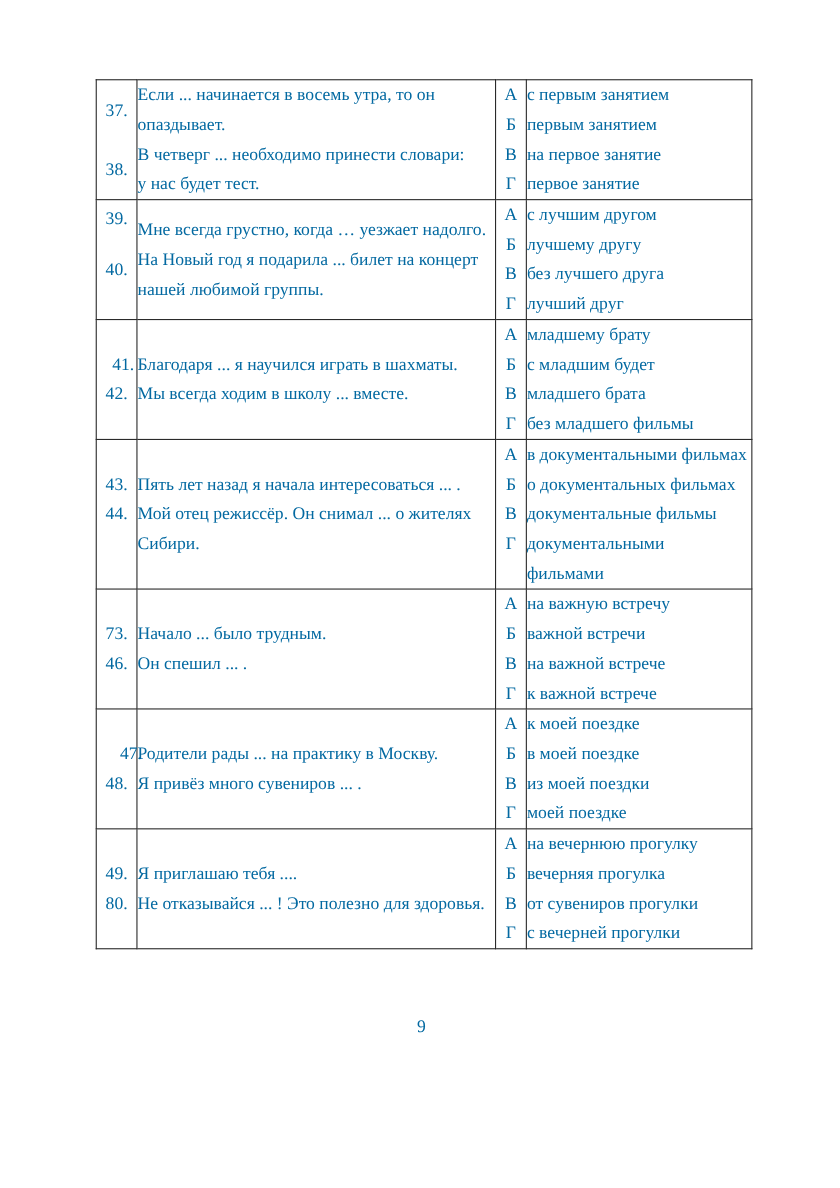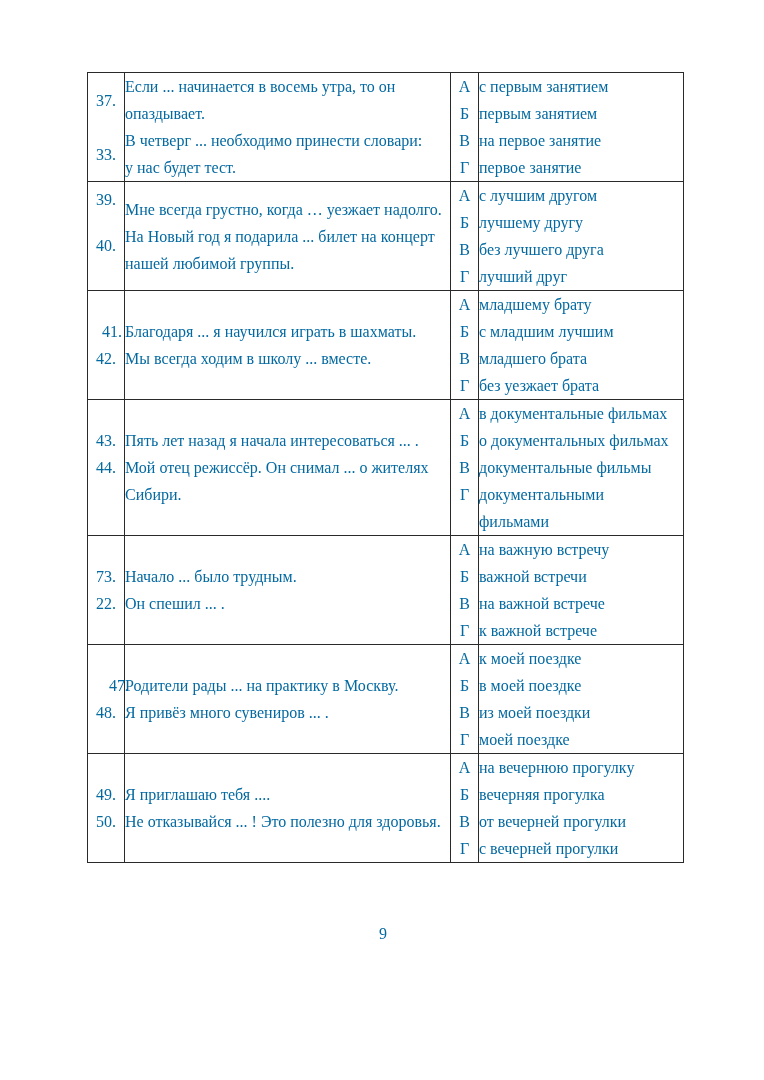--- a/index.html
+++ b/index.html
@@ -65,21 +65,21 @@
 
 <div class="page">
   <table class="test-table">
     <tbody>
         <tr class="row">
           <td class="col-num">
             <div class="numblock nb-center" style="height: 54px;">
               <span>37.</span>
             </div>
             <div class="numblock nb-center" style="height: 54px;">
-              <span>33.</span>
+              <span>38.</span>
             </div>
           </td>
           <td class="col-q">
             <div class="qblock">
               <div class="line">Если ... начинается в восемь утра, то он</div>
               <div class="line">опаздывает.</div>
             </div>
             <div class="qblock">
               <div class="line">В четверг ... необходимо принести словари:</div>
               <div class="line">у нас будет тест.</div>
@@ -166,27 +166,27 @@
             <div class="letterblock" style="height: 27px;">А</div>
             <div class="letterblock" style="height: 27px;">Б</div>
             <div class="letterblock" style="height: 27px;">В</div>
             <div class="letterblock" style="height: 27px;">Г</div>
           </td>
           <td class="col-opt">
             <div class="optblock">
               <div class="line">младшему брату</div>
             </div>
             <div class="optblock">
-              <div class="line">с младшим лучшим</div>
+              <div class="line">с младшим будет</div>
             </div>
             <div class="optblock">
               <div class="line">младшего брата</div>
             </div>
             <div class="optblock">
-              <div class="line">без уезжает брата</div>
+              <div class="line">без младшего фильмы</div>
             </div>
           </td>
         </tr>
         <tr class="row">
           <td class="col-num">
             <div class="numblock nb-top" style="height: 27px;">
               <span>43.</span>
             </div>
             <div class="numblock nb-top" style="height: 54px;">
               <span>44.</span>
@@ -202,41 +202,41 @@
             </div>
           </td>
           <td class="col-letter">
             <div class="letterblock" style="height: 27px;">А</div>
             <div class="letterblock" style="height: 27px;">Б</div>
             <div class="letterblock" style="height: 27px;">В</div>
             <div class="letterblock" style="height: 54px;">Г</div>
           </td>
           <td class="col-opt">
             <div class="optblock">
-              <div class="line">в документальные фильмах</div>
+              <div class="line">в документальными фильмах</div>
             </div>
             <div class="optblock">
               <div class="line">о документальных фильмах</div>
             </div>
             <div class="optblock">
               <div class="line">документальные фильмы</div>
             </div>
             <div class="optblock">
               <div class="line">документальными</div>
               <div class="line">фильмами</div>
             </div>
           </td>
         </tr>
         <tr class="row">
           <td class="col-num">
             <div class="numblock nb-top" style="height: 27px;">
               <span>73.</span>
             </div>
             <div class="numblock nb-top" style="height: 27px;">
-              <span>22.</span>
+              <span>46.</span>
             </div>
           </td>
           <td class="col-q">
             <div class="qblock">
               <div class="line">Начало ... было трудным.</div>
             </div>
             <div class="qblock">
               <div class="line">Он спешил ... .</div>
             </div>
           </td>
@@ -298,21 +298,21 @@
               <div class="line">моей поездке</div>
             </div>
           </td>
         </tr>
         <tr class="row">
           <td class="col-num">
             <div class="numblock nb-top" style="height: 27px;">
               <span>49.</span>
             </div>
             <div class="numblock nb-top" style="height: 27px;">
-              <span>50.</span>
+              <span>80.</span>
             </div>
           </td>
           <td class="col-q">
             <div class="qblock">
               <div class="line">Я приглашаю тебя ....</div>
             </div>
             <div class="qblock">
               <div class="line">Не отказывайся ... ! Это полезно для здоровья.</div>
             </div>
           </td>
@@ -323,21 +323,21 @@
             <div class="letterblock" style="height: 27px;">Г</div>
           </td>
           <td class="col-opt">
             <div class="optblock">
               <div class="line">на вечернюю прогулку</div>
             </div>
             <div class="optblock">
               <div class="line">вечерняя прогулка</div>
             </div>
             <div class="optblock">
-              <div class="line">от вечерней прогулки</div>
+              <div class="line">от сувениров прогулки</div>
             </div>
             <div class="optblock">
               <div class="line">с вечерней прогулки</div>
             </div>
           </td>
         </tr>
       </tbody>
   </table>
   <div class="page-number">9</div>
 </div>

